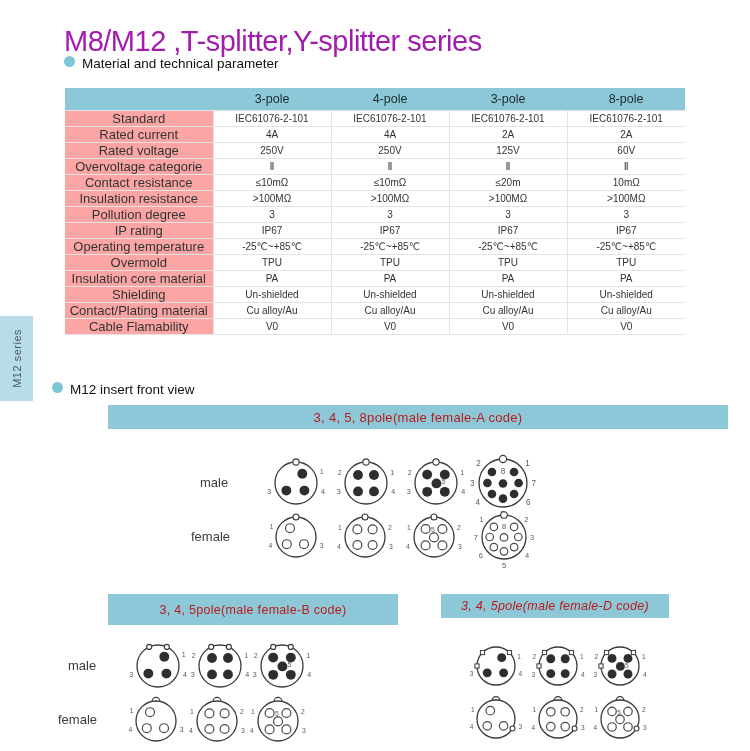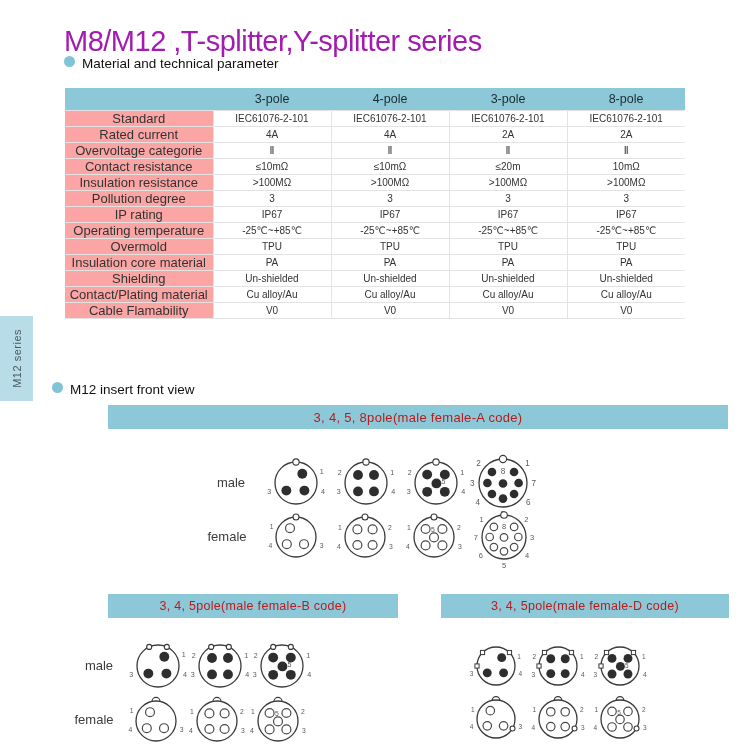--- a/index.html
+++ b/index.html
@@ -33,24 +33,24 @@
     border:1px solid #e3e3e3;background:#fff;white-space:nowrap;overflow:hidden;
   }
   table.spec td.rowlabel{font-size:13px;background:#fca5a5;border-left:none;}
   table.spec tr td:last-child{border-right:none;}
 
   .banner{
     position:absolute;background:var(--accent,#8dc8d8);color:#b91c1c;font-size:12.5px;
     display:flex;align-items:center;justify-content:center;letter-spacing:0.3px;margin-left:43px;
   }
   #banner-a{left:65px;top:405px;width:620px;height:24px;font-size:13px;}
-  #banner-b{left:65px;top:594px;width:290px;height:24px;}
-  #banner-d{left:398px;top:594px;width:288px;height:24px;}
-
-  .gender-label{position:absolute;font-size:13px;color:#3c3c3c;text-align:center;}
+  #banner-b{left:65px;top:594px;width:290px;height:31px;}
+  #banner-d{left:398px;top:594px;width:228px;height:24px;font-style:italic;}
+
+  .gender-label{position:absolute;font-size:13px;color:#3c3c3c;text-align:left;}
   #label-male-a{left:200px;top:475px;width:62px;}
   #label-female-a{left:191px;top:529px;width:72px;}
   #label-male-b{left:68px;top:658px;width:62px;}
   #label-female-b{left:58px;top:712px;width:72px;}
 
   #diagram-layer{position:absolute;left:0;top:0;width:750px;height:751px;}
   #diagram-layer text{font-family:"Liberation Sans","DejaVu Sans",sans-serif;}
 </style>
 </head>
 <body style="--accent: #8dc8d8; --bullet: #7ec5d7; --sidebar: #b9dde8;">
@@ -88,20 +88,27 @@
         <td>IEC61076-2-101</td>
       </tr>
       <tr>
         <td class="rowlabel">Rated current</td>
         <td>4A</td>
         <td>4A</td>
         <td>2A</td>
         <td>2A</td>
       </tr>
       <tr>
+        <td class="rowlabel">Rated voltage</td>
+        <td>250V</td>
+        <td>250V</td>
+        <td>125V</td>
+        <td>60V</td>
+      </tr>
+      <tr>
         <td class="rowlabel">Overvoltage categorie</td>
         <td>Ⅱ</td>
         <td>Ⅱ</td>
         <td>Ⅱ</td>
         <td>Ⅱ</td>
       </tr>
       <tr>
         <td class="rowlabel">Contact resistance</td>
         <td>≤10mΩ</td>
         <td>≤10mΩ</td>

